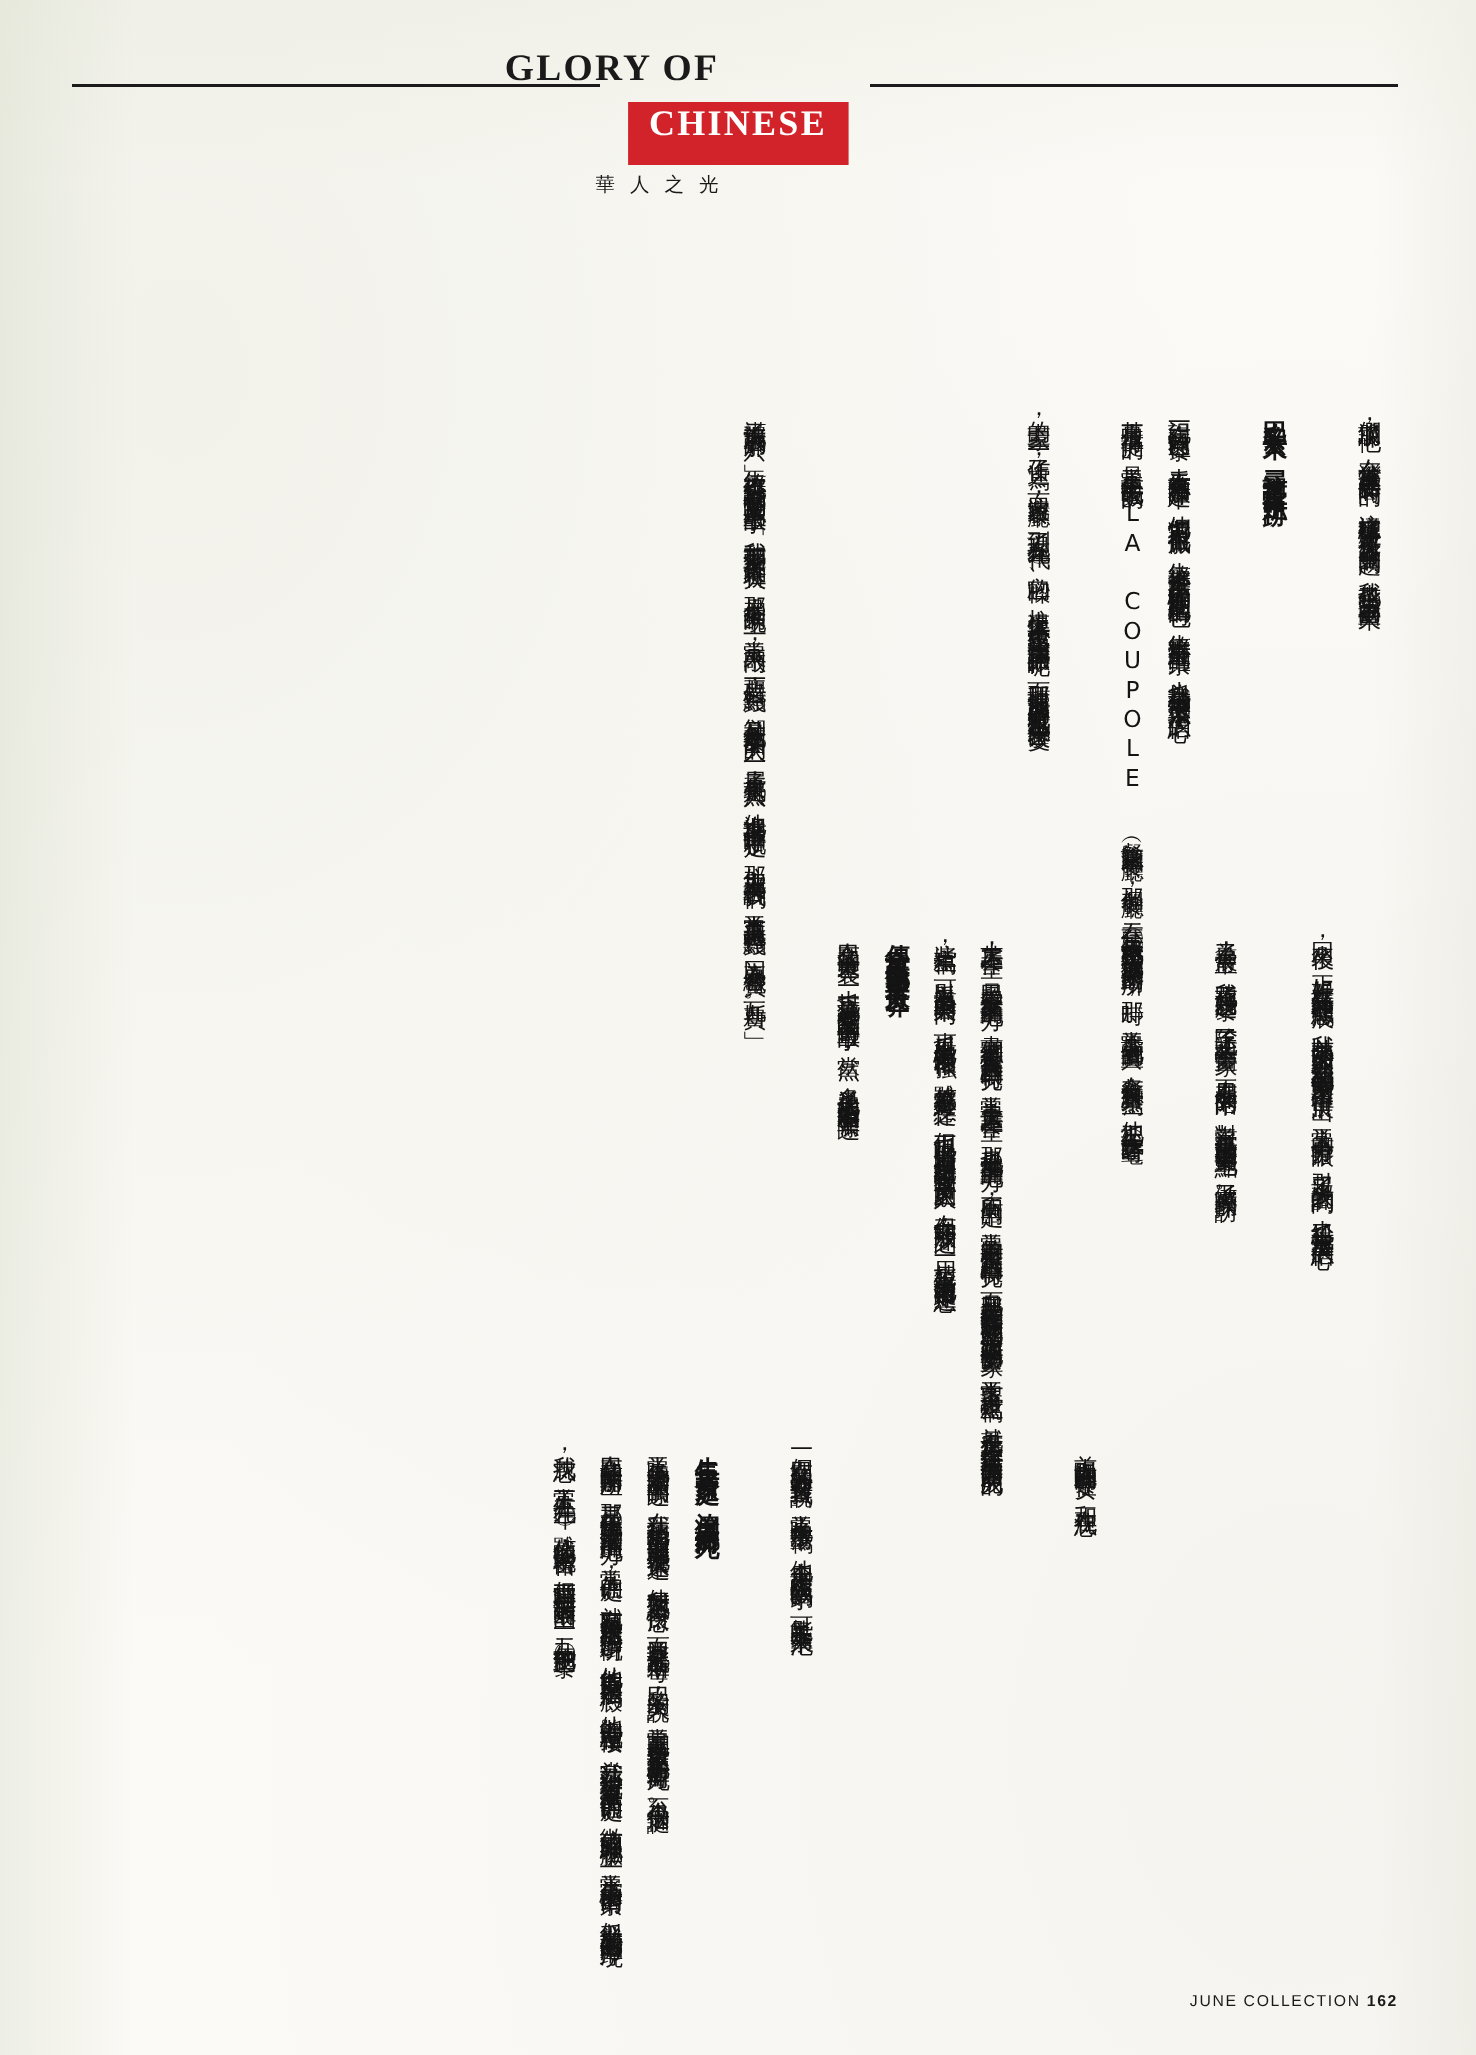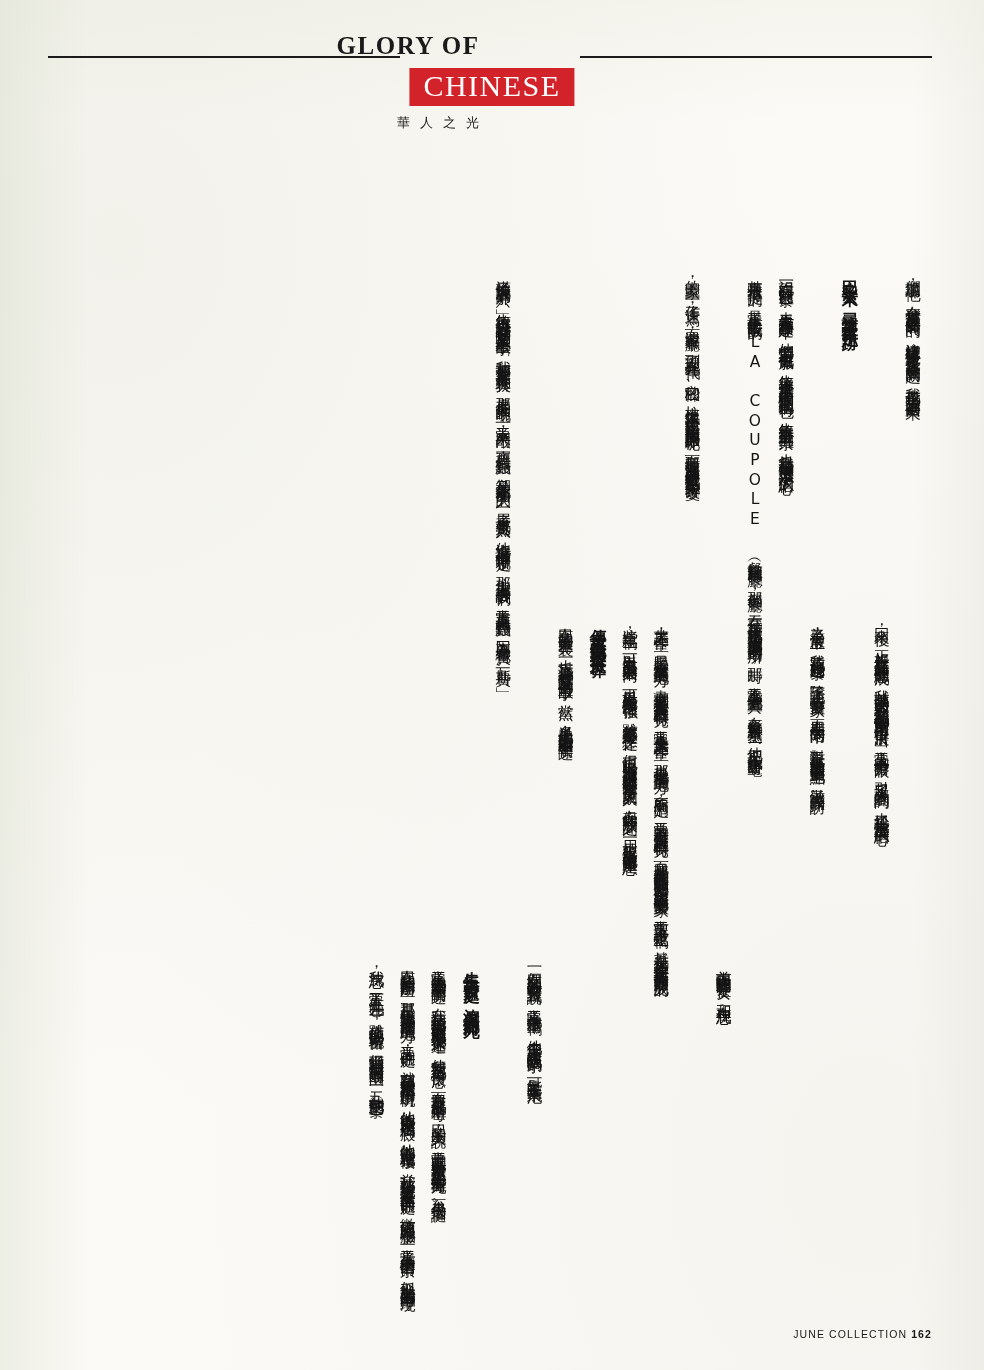--- a/index.html
+++ b/index.html
@@ -70,24 +70,24 @@
     color: #1a1a1a;
   }
   .chinese-box {
     position: absolute;
     top: 42px;
     left: 50%;
     transform: translateX(-50%);
     background: #d2232a;
     color: #ffffff;
     font-family: "Liberation Serif", serif;
-    font-weight: normal;
-    font-size: 30px;
+    font-weight: bold;
+    font-size: 24px;
     letter-spacing: 1.5px;
-    padding: 3px 14px 5px 14px;
+    padding: 3px 14px 15px 14px;
     line-height: 1;
   }
   .cn-sub {
     position: absolute;
     top: 88px;
     left: 0;
     width: 876px;
     text-align: center;
     font-family: "DejaVu Sans", sans-serif;
     font-size: 13px;

